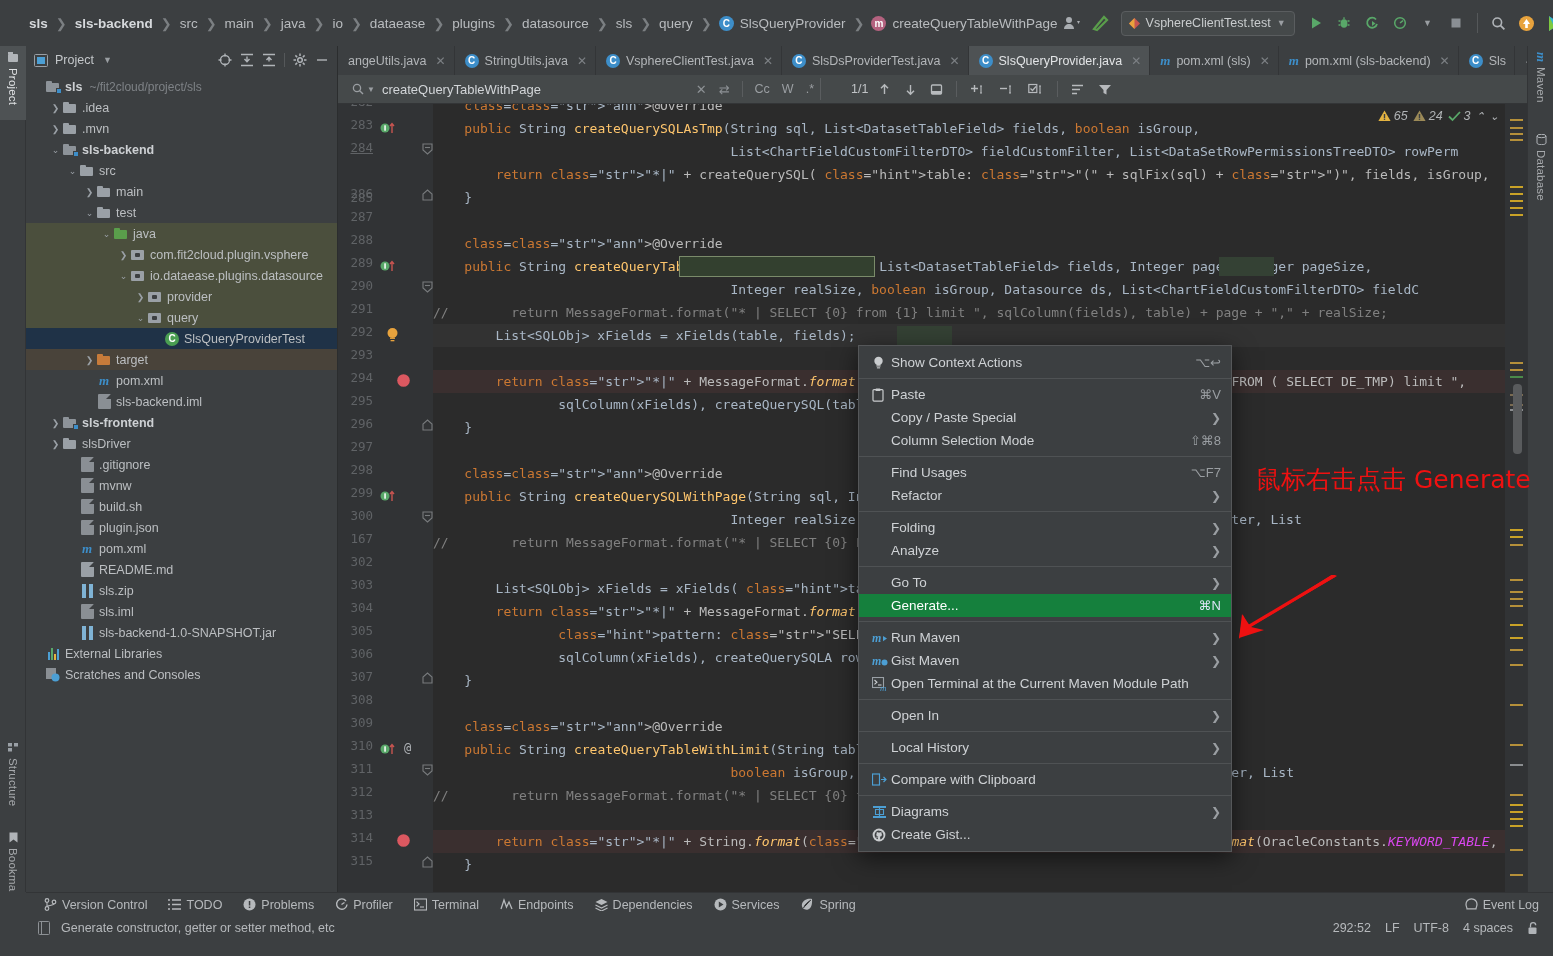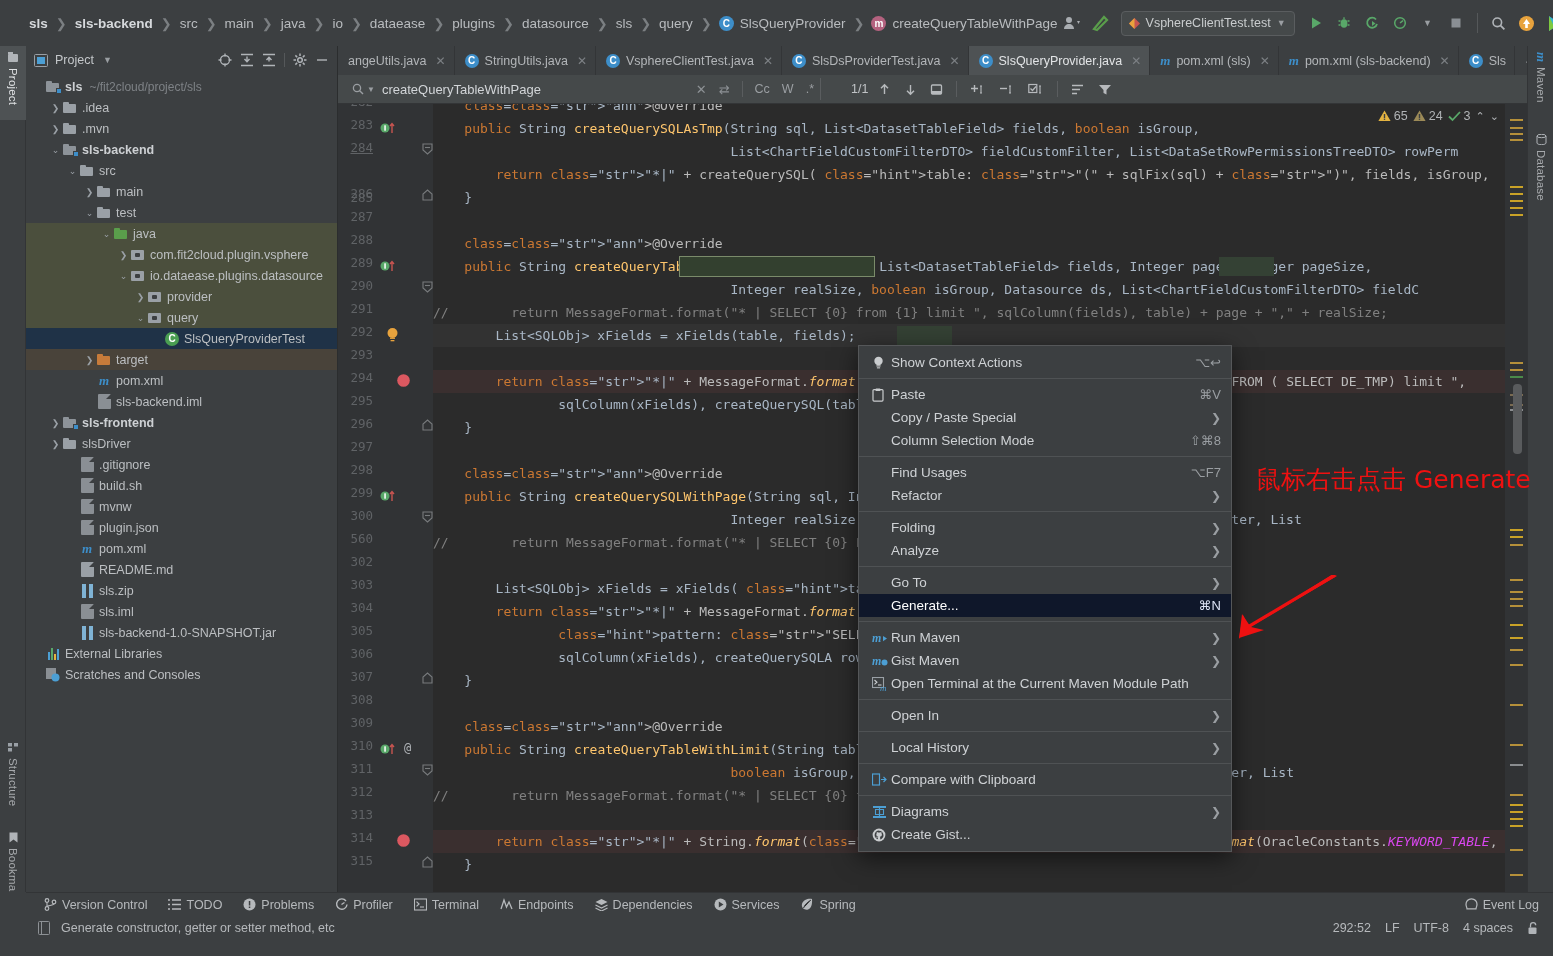--- a/index.html
+++ b/index.html
@@ -219,21 +219,21 @@
   .pln { color: #a9b7c6; }
   .cnst{ color: #d946ef; font-style: italic; }
   .ital{ font-style: italic; }
   .selbox {
     background: #33402f; outline: 1px solid #7a8b6a;
   }
   .usage { background: #344134; }
 
   .inspect {
     position: absolute; right: 28px; top: 5px; display: flex;
-    align-items: center; gap: 5px; font-size: 12.5px; color: #b0b3b6; z-index: 5;
+    align-items: center; gap: 5px; font-size: 12.5px; color: #b0b3b6; z-index: 5; font-style: italic;
   }
   .badge-ico { display:flex; align-items:center; gap:3px; }
 
   .errstripe {
     position: absolute; right: 0; top: 0; width: 22px; height: 100%;
     background: #313335;
   }
   .stripe { position: absolute; right: 4px; width: 13px; height: 2px; }
   .scrollthumb {
     position:absolute; right:5px; width:9px; background:#595b5d; border-radius:4px;
@@ -243,21 +243,21 @@
   .ctxmenu {
     position: absolute; left: 858px; top: 345px; width: 374px;
     background: #3c3f41; border: 1px solid #555759;
     box-shadow: 0 6px 22px rgba(0,0,0,.55);
     padding: 5px 0; z-index: 50; font-size: 13.5px;
   }
   .mi {
     height: 23px; display: flex; align-items: center;
     padding: 0 10px 0 13px; color: #cfd2d5; white-space: nowrap;
   }
-  .mi.sel { background: #0f172a; color: #ffffff; }
+  .mi.sel { background: #15803d; color: #ffffff; }
   .mi .mico2 { width: 17px; flex:0 0 17px; display:flex; align-items:center; }
   .mi .mlabel { margin-left: 2px; }
   .mi .macc { margin-left: auto; color: #9a9ea2; font-size: 13px; }
   .mi.sel .macc { color: #dde3f5; }
   .mi .marrow { margin-left: auto; color: #9a9ea2; font-size: 12px; }
   .msep { height: 1px; background: #4f5254; margin: 4px 0; }
 
   
   .annot-text {
     position: absolute; left: 1256px; top: 463px;
@@ -650,28 +650,28 @@
           <span class="icn">
             <span class="fileico"></span>
           </span>
           <span class="lbl">.gitignore</span>
         </div>
         <div class="row" style="padding-left: 40px;">
           <span class="arrow"></span>
           <span class="icn">
             <span class="fileico"></span>
           </span>
+          <span class="lbl">mvnw</span>
+        </div>
+        <div class="row" style="padding-left: 40px;">
+          <span class="arrow"></span>
+          <span class="icn">
+            <span class="fileico"></span>
+          </span>
           <span class="lbl">build.sh</span>
-        </div>
-        <div class="row" style="padding-left: 40px;">
-          <span class="arrow"></span>
-          <span class="icn">
-            <span class="fileico"></span>
-          </span>
-          <span class="lbl">mvnw</span>
         </div>
         <div class="row" style="padding-left: 40px; align-items: center;">
           <span class="arrow"></span>
           <span class="icn">
             <span class="fileico"></span>
           </span>
           <span class="lbl">plugin.json</span>
         </div>
         <div class="row" style="padding-left: 40px;">
           <span class="arrow"></span>
@@ -935,21 +935,21 @@
               <path d="M12 13V4M10 6l2-2.4L14 6" stroke="#c75450" stroke-width="1.4" fill="none"></path>
             </svg>
           </div>
           <div class="lnum" style="top: 404px;">300</div>
           <div class="gmark" style="top: 407px; left: 84px;">
             <svg width="11" height="13" viewBox="0 0 11 13">
               <path d="M1 1h9v6l-4.5 4L1 7z" fill="none" stroke="#787b7d" stroke-width="1.1"></path>
               <path d="M3 4.5h5" stroke="#787b7d" stroke-width="1.1"></path>
             </svg>
           </div>
-          <div class="lnum" style="top: 427px;">560</div>
+          <div class="lnum" style="top: 427px;">167</div>
           <div class="lnum" style="top: 450px;">302</div>
           <div class="lnum" style="top: 473px;">303</div>
           <div class="lnum" style="top: 496px;">304</div>
           <div class="lnum" style="top: 519px;">305</div>
           <div class="lnum" style="top: 542px;">306</div>
           <div class="lnum" style="top: 565px;">307</div>
           <div class="gmark" style="top: 568px; left: 84px;">
             <svg width="11" height="13" viewBox="0 0 11 13">
               <path d="M1 11h9V5L5.5 1 1 5z" fill="none" stroke="#787b7d" stroke-width="1.1"></path>
             </svg>

